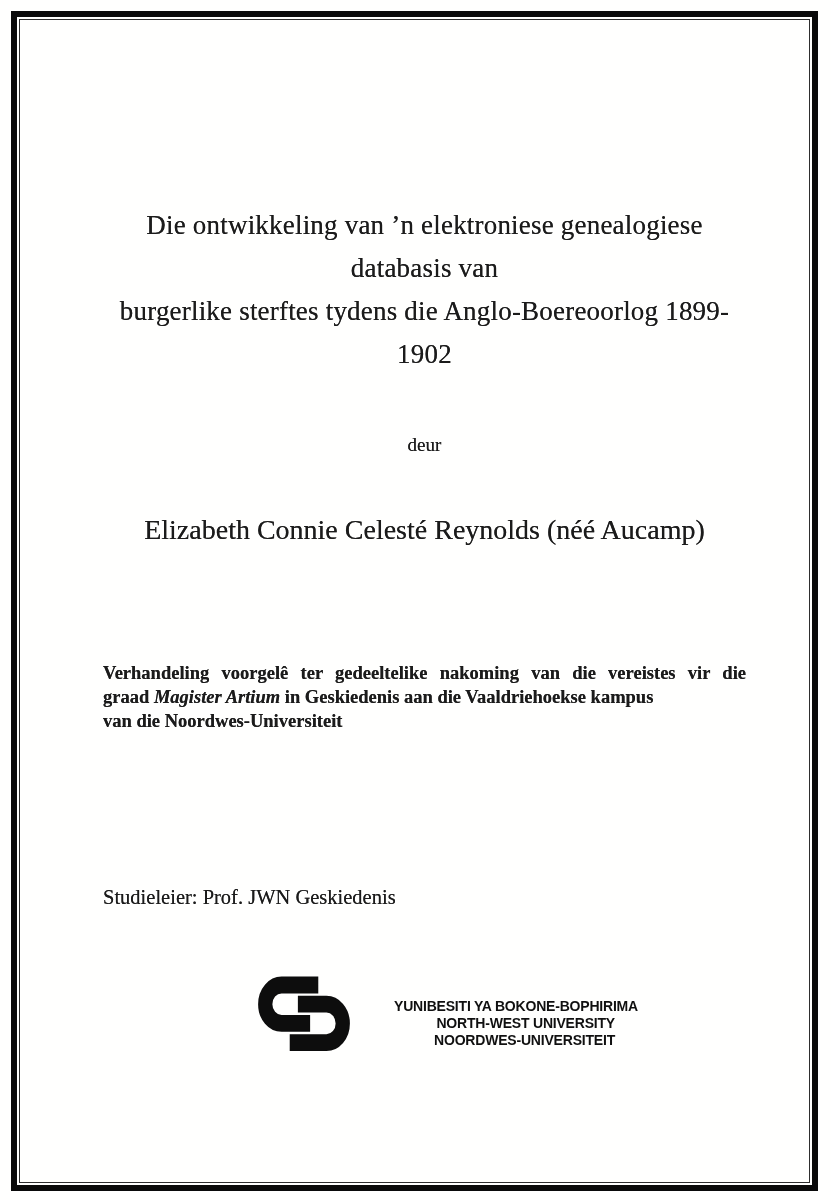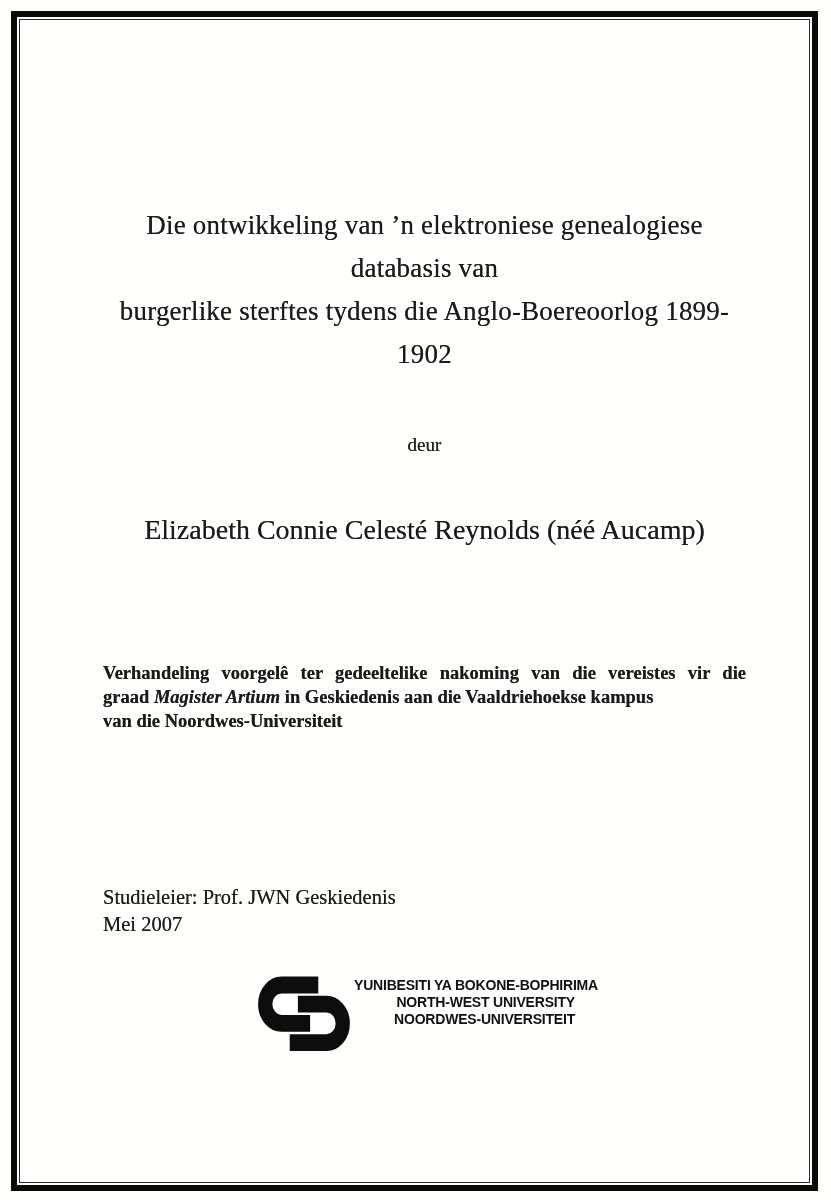--- a/index.html
+++ b/index.html
@@ -69,21 +69,22 @@
   }
   .submission .it { font-style: italic; }
   .super-block {
     top: 884px; left: 0;
     font-size: 20.5px;
     line-height: 27px;
   }
   .logo {
     top: 973px; left: 150px;
     display: flex;
-    align-items: flex-start;
+    align-items: center;
+    gap: 40px;
   }
   .logo svg { display: block; flex: 0 0 auto; }
   .logo-text {
     margin-left: -1px;
     padding-top: 4px;
     width: 221px;
     text-align: right;
     font-family: "Liberation Sans", "DejaVu Sans", sans-serif;
     font-weight: 700;
     font-size: 14px;
@@ -114,21 +115,20 @@
     <div class="author ink">Elizabeth Connie Celesté Reynolds (néé Aucamp)</div>
 
     <div class="submission ink">
       <div class="line-just">Verhandeling voorgelê ter gedeeltelike nakoming van die vereistes vir die</div>
       <div><span>graad </span><span class="it">Magister Artium</span><span> in Geskiedenis aan die Vaaldriehoekse kampus</span></div>
       <div>van die Noordwes-Universiteit</div>
     </div>
 
     <div class="super-block ink">
       <div>Studieleier: Prof. JWN Geskiedenis</div>
-      <div>Mei 2007</div>
     </div>
 
     <div class="logo">
       <svg width="102" height="96" viewBox="0 0 100 80" preserveAspectRatio="none" fill="none" stroke="#0d0d0d" stroke-width="14" stroke-linecap="butt">
         <path d="M 64 10 H 28 A 16 16 0 0 0 28 42 H 56"></path>
         <path d="M 36 58 H 72 A 16 16 0 0 0 72 26 H 44"></path>
       </svg>
       <div class="logo-text">
         <div>YUNIBESITI YA BOKONE-BOPHIRIMA</div>
         <div>NORTH-WEST UNIVERSITY</div>

